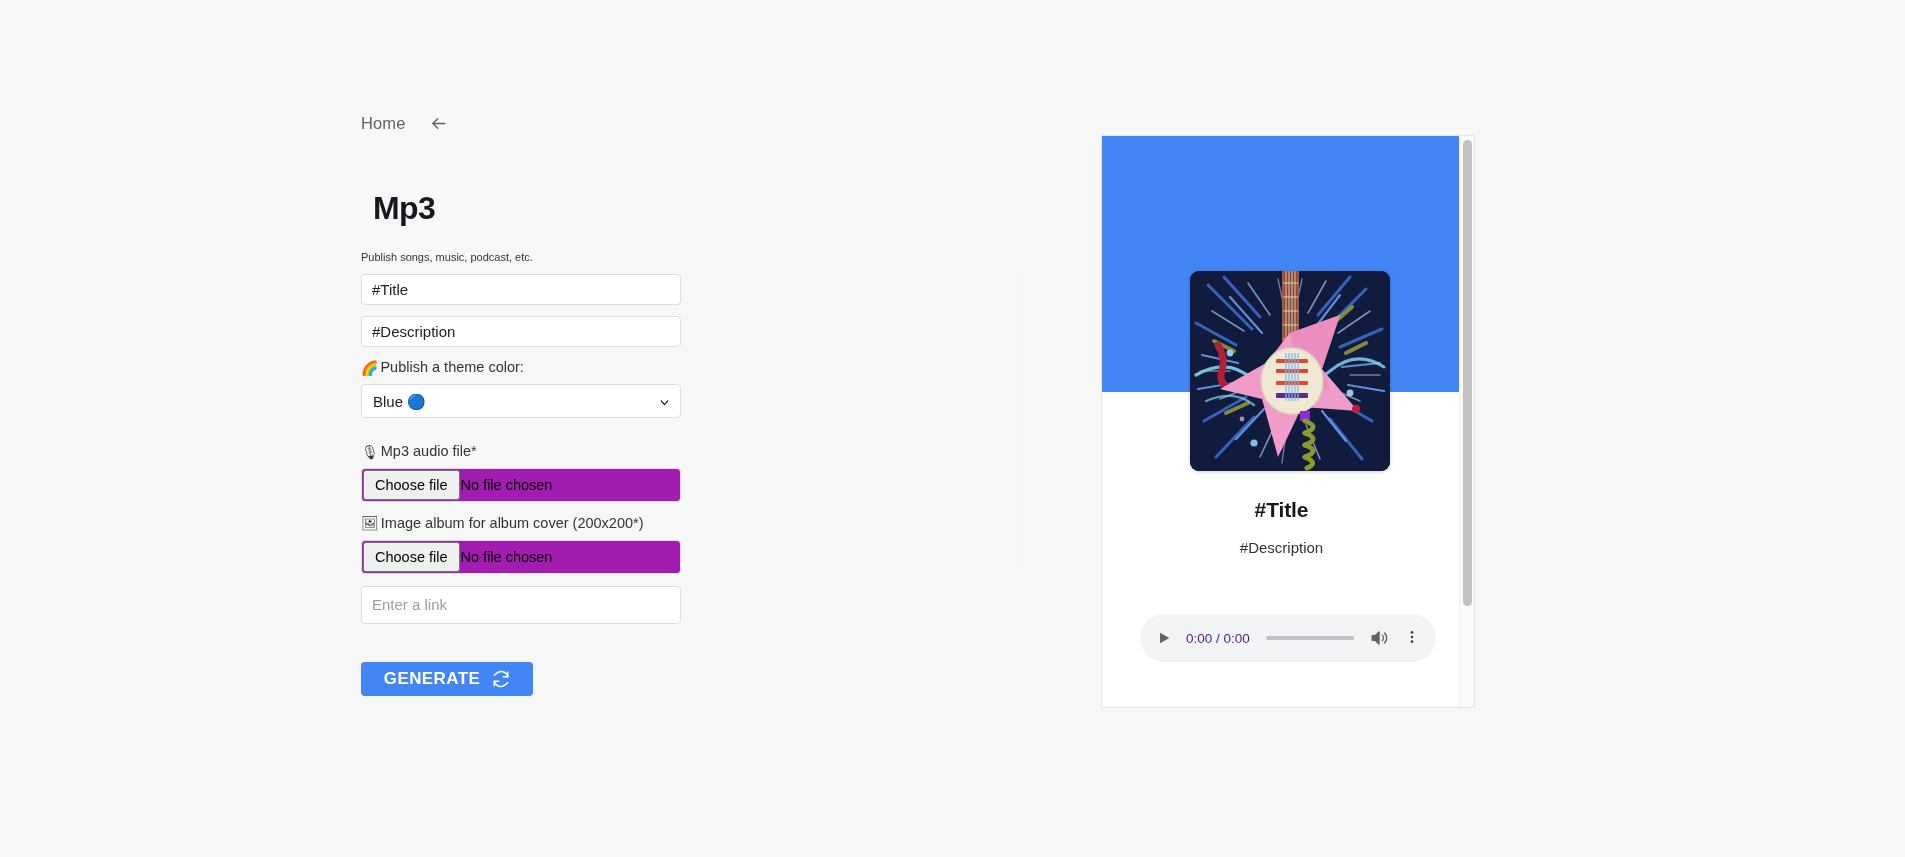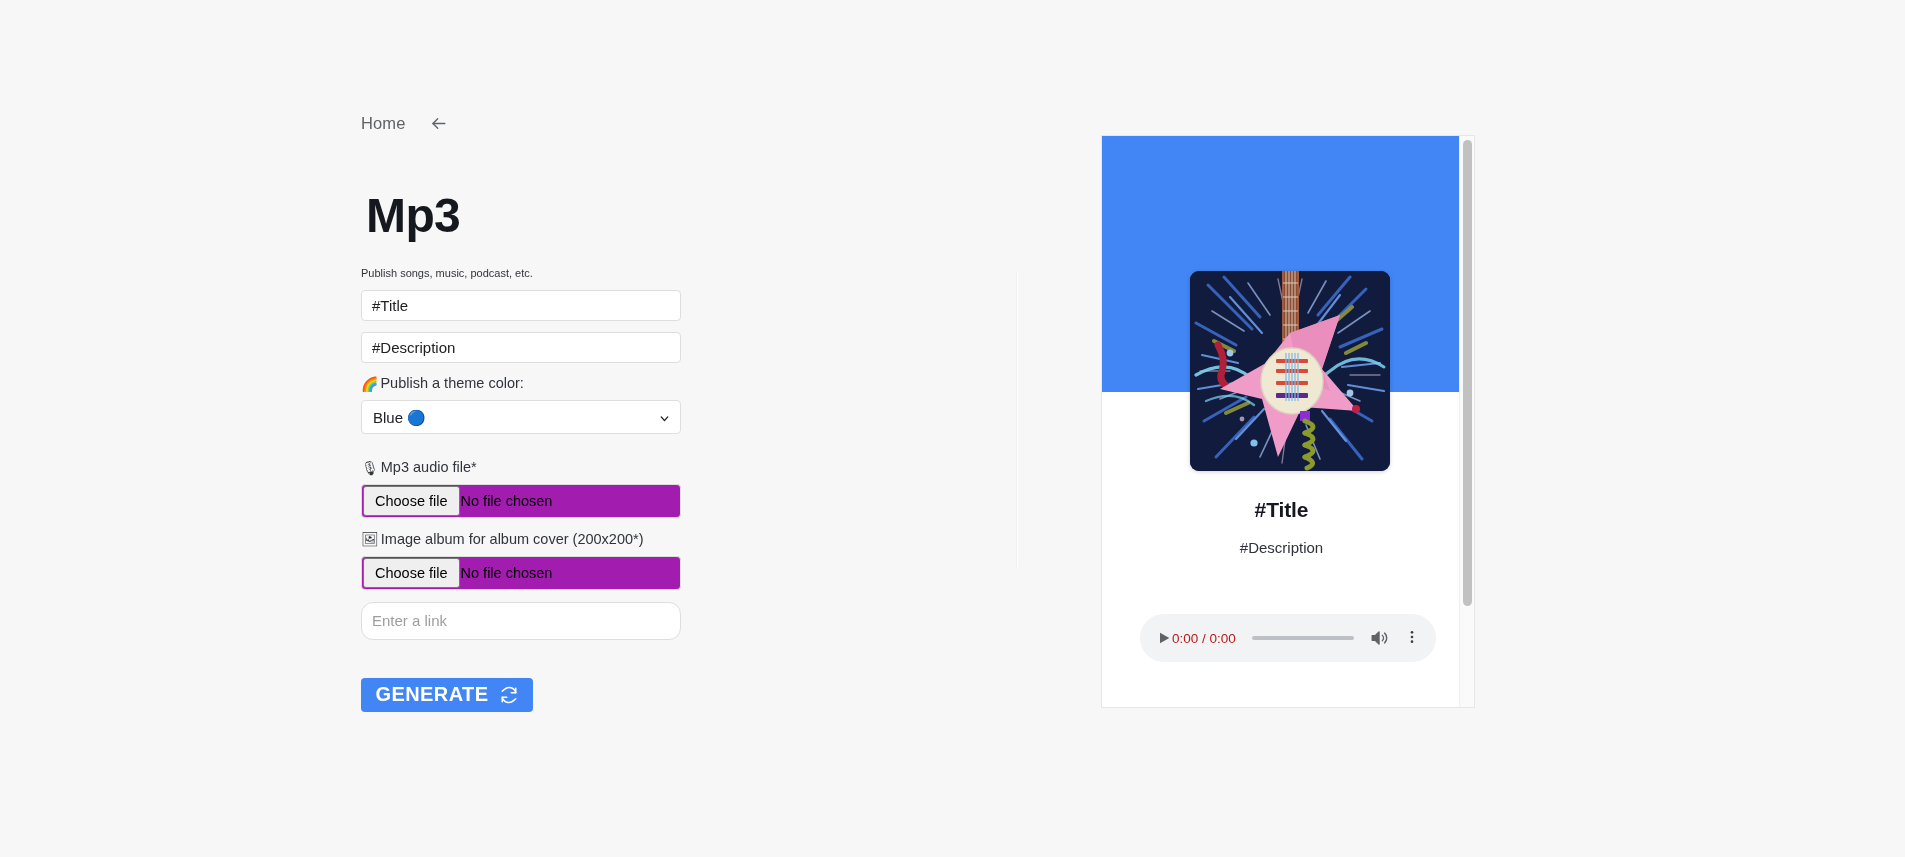--- a/index.html
+++ b/index.html
@@ -45,26 +45,26 @@
   }
   .back-arrow {
     display: block;
     width: 19px;
     height: 19px;
     color: #5f6368;
     cursor: pointer;
   }
 
   .page-title {
-    font-size: 48px;
+    font-size: 32px;
     font-weight: 700;
     color: #15181f;
     letter-spacing: -.6px;
     line-height: 1;
-    margin: 0 0 26px 5px;
+    margin: 0 0 26px 12px;
   }
 
   .subtitle {
     font-size: 11px;
     color: #31343a;
     margin: 0 0 10px 0;
     line-height: 1.3;
   }
 
   .text-input {
@@ -164,35 +164,35 @@
     display: block;
     width: 320px;
     height: 31px;
     padding: 18px 10px;
     margin-top: 1px;
     font-family: "Liberation Sans", sans-serif;
     font-size: 15px;
     color: #202124;
     background: #ffffff;
     border: 1px solid #dedede;
-    border-radius: 12px;
+    border-radius: 4px;
     outline: none;
   }
   .link-input::placeholder { color: #9e9e9e; }
 
   .generate-btn {
     display: flex;
     align-items: center;
     justify-content: center;
     gap: 12px;
     width: 172px;
     height: 34px;
     margin-top: 38px;
     font-family: "Liberation Sans", sans-serif;
-    font-size: 20px;
+    font-size: 17px;
     font-weight: 700;
     letter-spacing: .4px;
     color: #ffffff;
     background: #4285f4;
     border: none;
     border-radius: 4px;
     cursor: pointer;
   }
   .refresh-icon { width: 18px; height: 18px; display: block; }
 
@@ -276,21 +276,22 @@
     border-radius: 24px;
     display: flex;
     align-items: center;
     padding: 0 16px;
     gap: 0;
   }
   .play-icon { width: 16px; height: 16px; color: #5f6368; flex: none; cursor: pointer; }
   .time-display {
     font-family: "Liberation Sans", sans-serif;
     font-size: 13.5px;
-    color: #b91c1c;
+    color: #4c1d95;
+    margin-left: 14px;
     white-space: nowrap;
   }
   .progress-track {
     flex: 1;
     height: 3.5px;
     background: #bdc1c6;
     border-radius: 2px;
     margin: 0 16px;
     cursor: pointer;
   }

